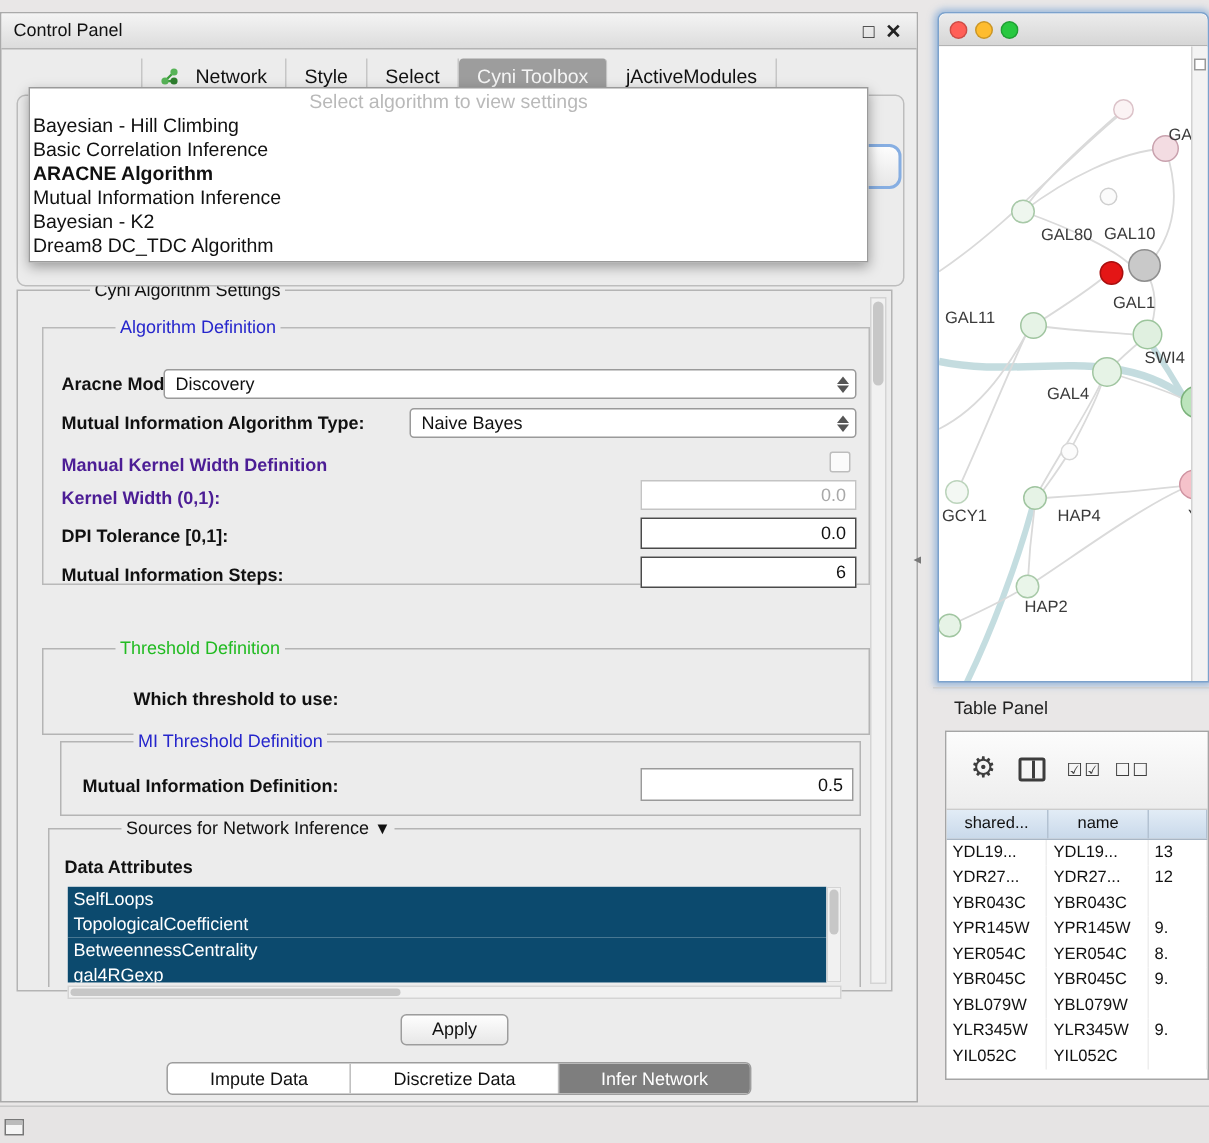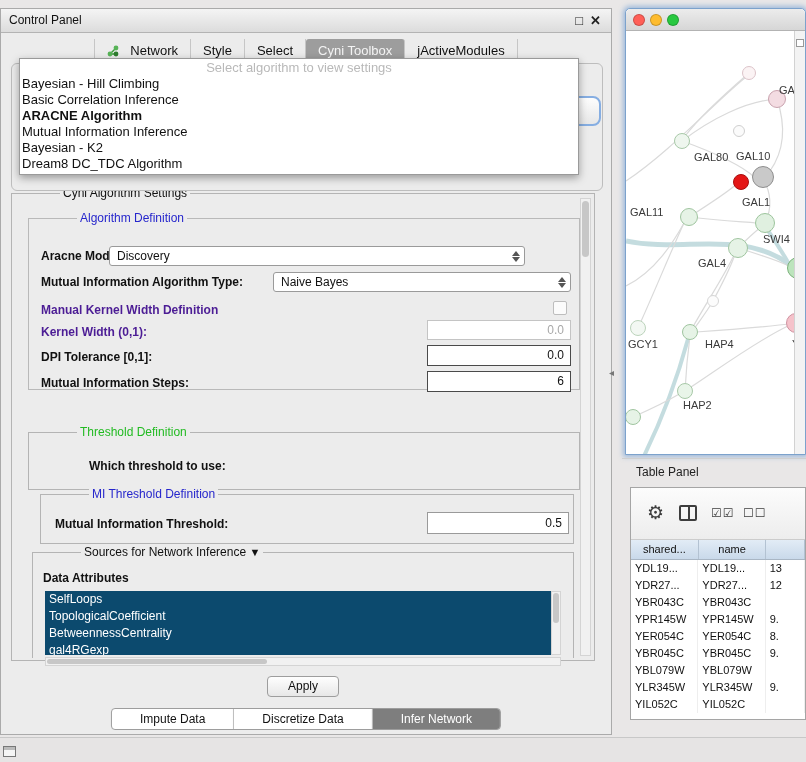--- a/index.html
+++ b/index.html
@@ -203,21 +203,21 @@
     <span class="legend">Cyni Algorithm Settings</span>
 
     <div class="vscroll" style="right:3px; top:4px; width:11px; height:458px;">
       <div class="vthumb" style="top:2px; height:56px;"></div>
     </div>
 
     <div class="gbox" style="left:16px; top:24px; width:552px; height:172px; border-color:#b9b9b9;">
       <span class="legend blue">Algorithm Definition</span>
 
       <span class="lbl" style="left:12px; top:30px;">Aracne Mode:</span>
-      <div class="combo" style="left:80px; top:27px; width:416px;">
+      <div class="combo" style="left:80px; top:27px; width:462px;">
         <span>Discovery</span>
         <span class="spin"></span>
       </div>
 
       <span class="lbl" style="left:12px; top:56px;">Mutual Information Algorithm Type:</span>
       <div class="combo" style="left:244px; top:53px; width:298px;">
         <span>Naive Bayes</span>
         <span class="spin"></span>
       </div>
 
@@ -235,21 +235,21 @@
     </div>
 
 
     <div class="gbox" style="left:16px; top:238px; width:552px; height:58px;">
       <span class="legend green">Threshold Definition</span>
       <span class="lbl" style="left:60px; top:26px;">Which threshold to use:</span>
     </div>
 
     <div class="gbox" style="left:28px; top:300px; width:534px; height:50px;">
       <span class="legend blue">MI Threshold Definition</span>
-      <span class="lbl" style="left:14px; top:22px;">Mutual Information Threshold:</span>
+      <span class="lbl" style="left:14px; top:22px;">Mutual Information Definition:</span>
       <div class="field" style="left:386px; top:17px; width:142px; height:22px; line-height:21px;">0.5</div>
     </div>
 
     <div class="gbox" style="left:20px; top:358px; width:542px; height:106px; border-bottom:none;">
       <span class="legend">
         <span>Sources for Network Inference</span>
         <span class="tri-down-glyph">▼</span>
       </span>
       <span class="lbl" style="left:10px; top:18px;">Data Attributes</span>
 

